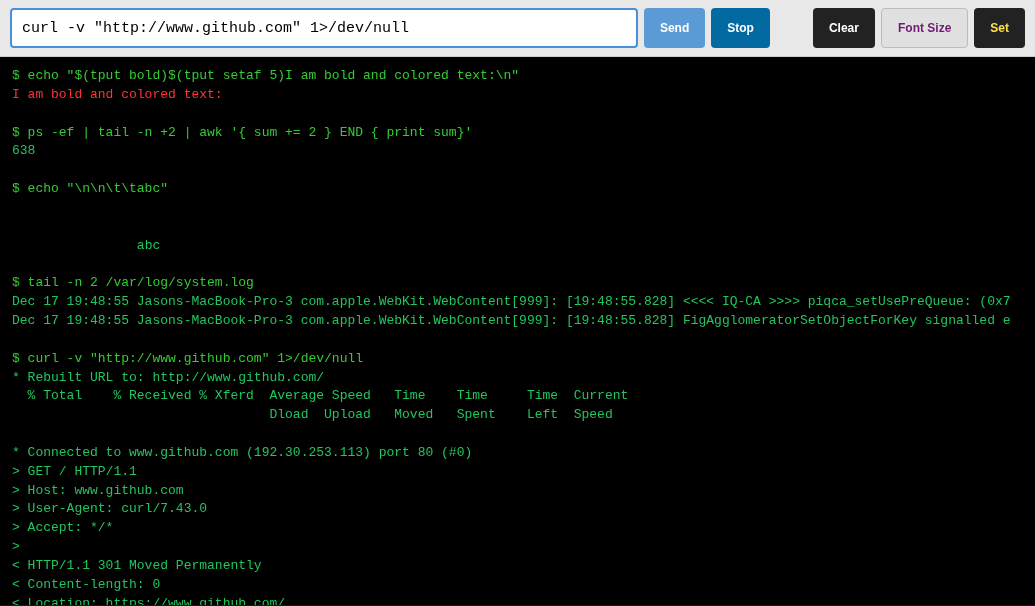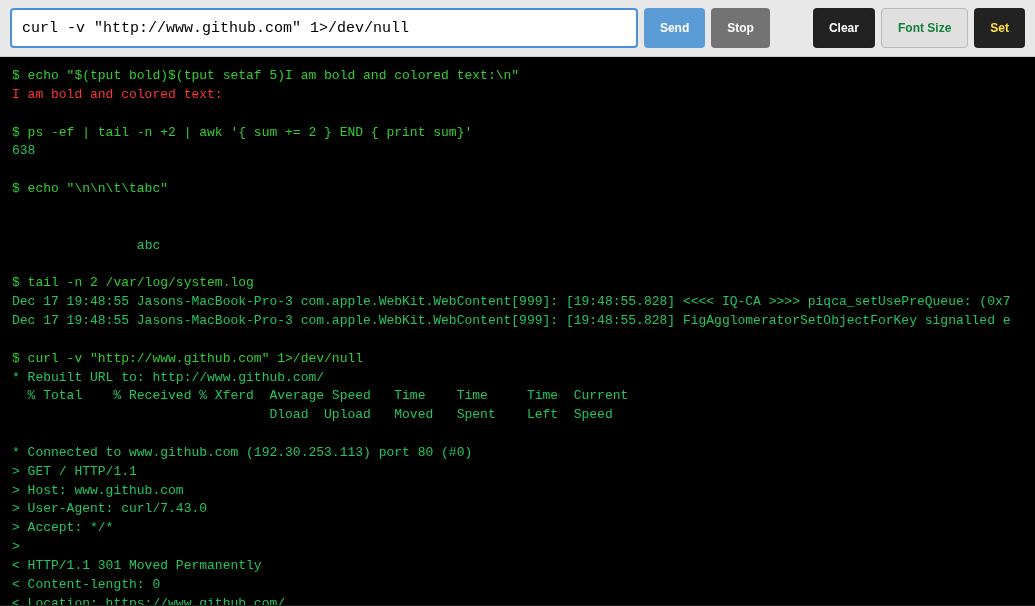--- a/index.html
+++ b/index.html
@@ -42,33 +42,33 @@
       border-radius: 4px;
       cursor: pointer;
     }
 
     #send-btn {
       background: #5b9bd5;
       color: white;
     }
 
     #stop-btn {
-      background: #737373;
+      background: #0369a1;
       color: white;
     }
 
     #clear-btn {
       background: #222;
       color: white;
       margin-left: 37px;
     }
 
     #font-size-btn {
       background: #e0e0e0;
-      color: #15803d;
+      color: #701a75;
       border: 1px solid #bbb;
     }
 
     #set-btn {
       background: #222;
       color: #fde047;
     }
 
     #terminal {
       background: #000;

